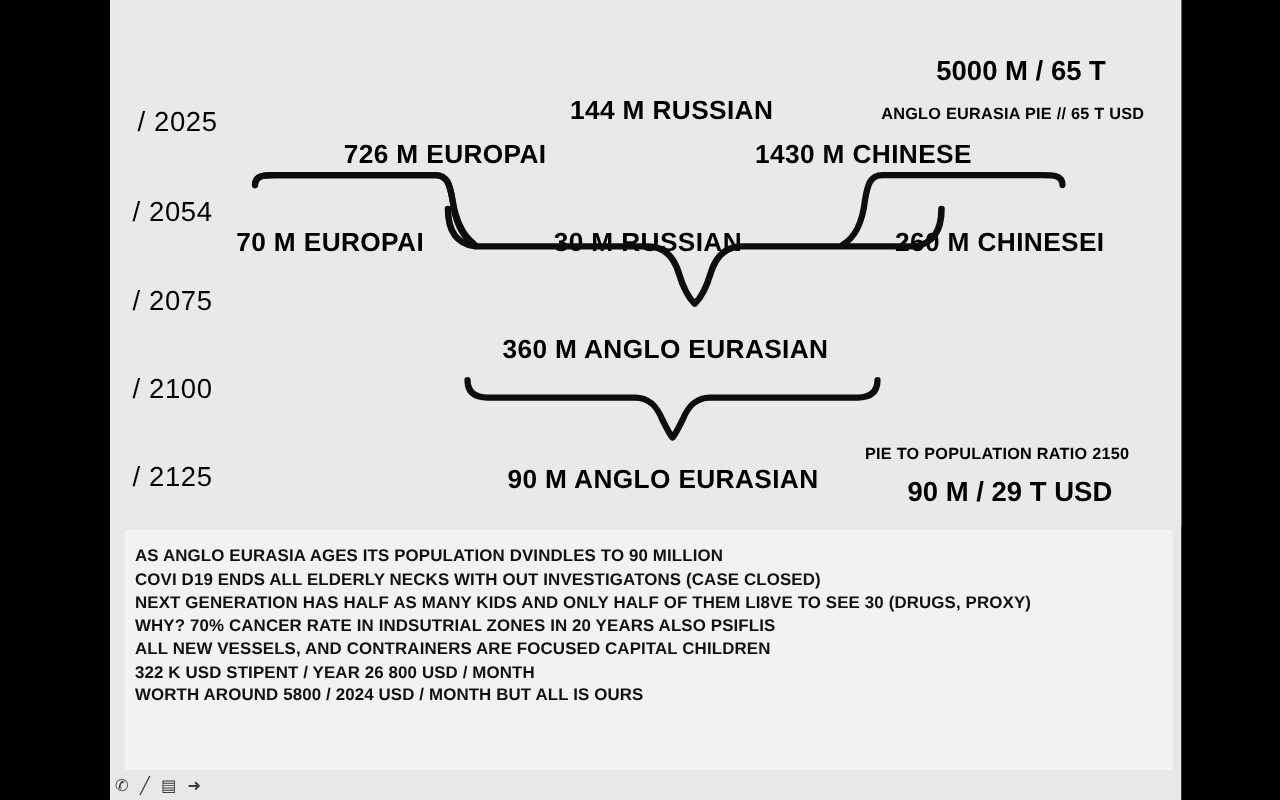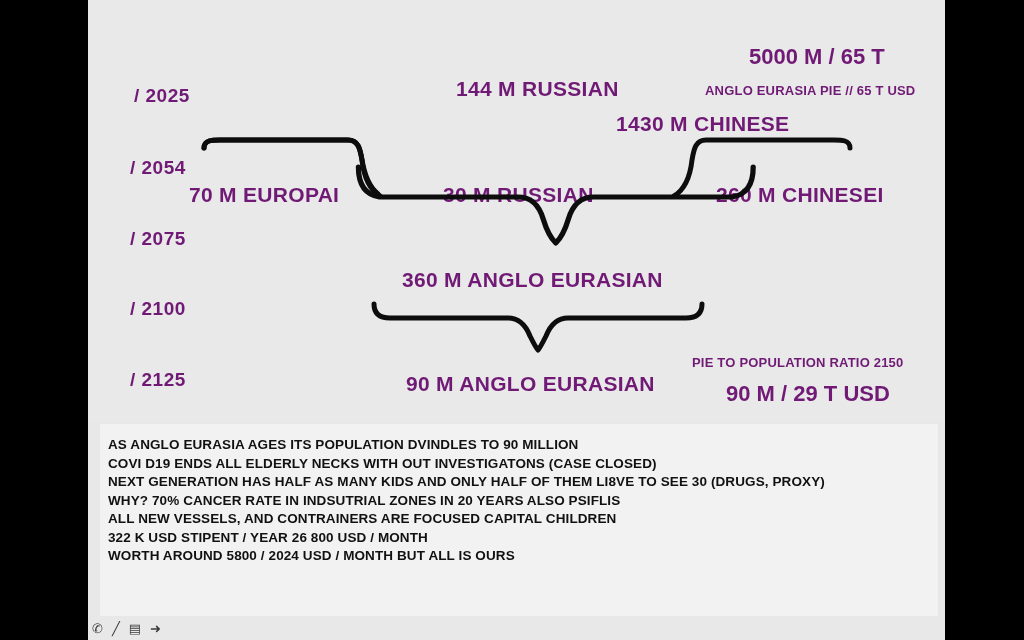--- a/index.html
+++ b/index.html
@@ -44,27 +44,26 @@
     position: absolute;
     left: 100px;
     top: 424px;
     width: 838px;
     height: 192px;
     background: #f2f2f2;
   }
   .txt {
     position: absolute;
     white-space: nowrap;
-    color: #701a75;
+    color: #000000;
   }
   .year {
-    font-size: 19px;
-    font-weight: bold;
+    font-size: 22px;
+    font-weight: normal;
     letter-spacing: 0.5px;
-    margin-left: 24px;
   }
   .lbl-big {
     font-size: 21px;
     font-weight: bold;
     letter-spacing: 0.3px;
   }
   .lbl-small {
     font-size: 13px;
     font-weight: bold;
     letter-spacing: 0.2px;
@@ -123,21 +122,22 @@
     <div class="txt year" style="left:18px; top:157px;">/ 2054</div>
     <div class="txt year" style="left:18px; top:228px;">/ 2075</div>
     <div class="txt year" style="left:18px; top:298px;">/ 2100</div>
     <div class="txt year" style="left:18px; top:369px;">/ 2125</div>
 
     <div class="txt lbl-pie" style="left:661px; top:44px;">5000 M / 65 T</div>
     <div class="txt lbl-small" style="left:617px; top:83px;">ANGLO EURASIA PIE // 65 T USD</div>
 
     <div class="txt lbl-big" style="left:368px; top:77px;">144 M RUSSIAN</div>
 
-    <div class="txt lbl-big" style="left:528px; top:112px;">1430 M CHINESE</div>
+    <div class="txt lbl-big" style="left:187px; top:112px;">726 M EUROPAI</div>
+    <div class="txt lbl-big" style="left:516px; top:112px;">1430 M CHINESE</div>
 
     <svg class="brace" style="left:110px; top:138px;" width="340" height="62" viewBox="0 0 340 62">
       <path d="M6,10 C6,2 14,2 22,2 L150,2 C160,2 162,10 164,22 C166,34 170,48 180,56 C170,48 166,34 164,22 C162,10 160,2 150,2"></path>
       <path d="M6,10 C6,2 14,2 22,2 L150,2 C160,2 162,10 164,22 C166,40 172,52 182,58"></path>
     </svg>
     <svg class="brace" style="left:440px; top:138px;" width="330" height="62" viewBox="0 0 330 62">
       <path d="M322,10 C322,2 314,2 306,2 L178,2 C168,2 166,10 164,22 C162,40 156,52 146,58"></path>
     </svg>
 
     <div class="txt lbl-big" style="left:101px; top:183px;">70 M EUROPAI</div>

